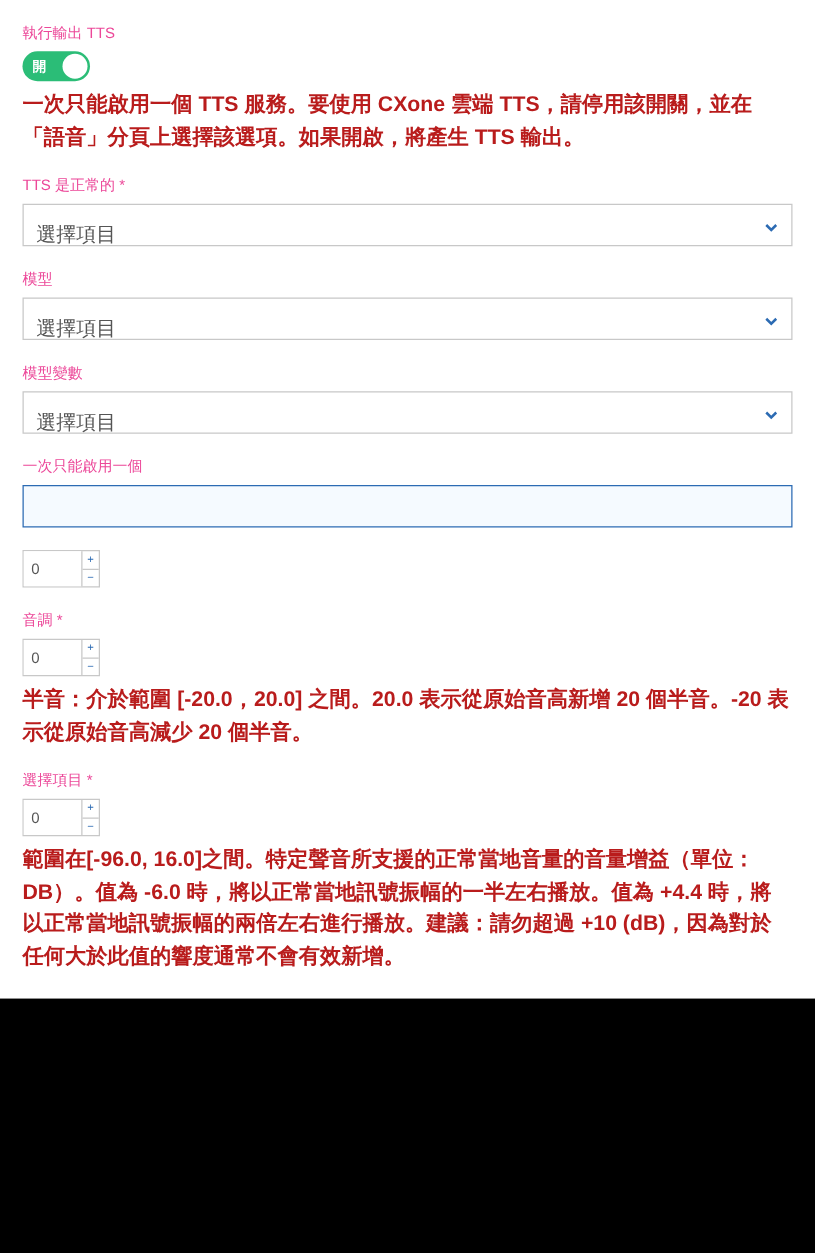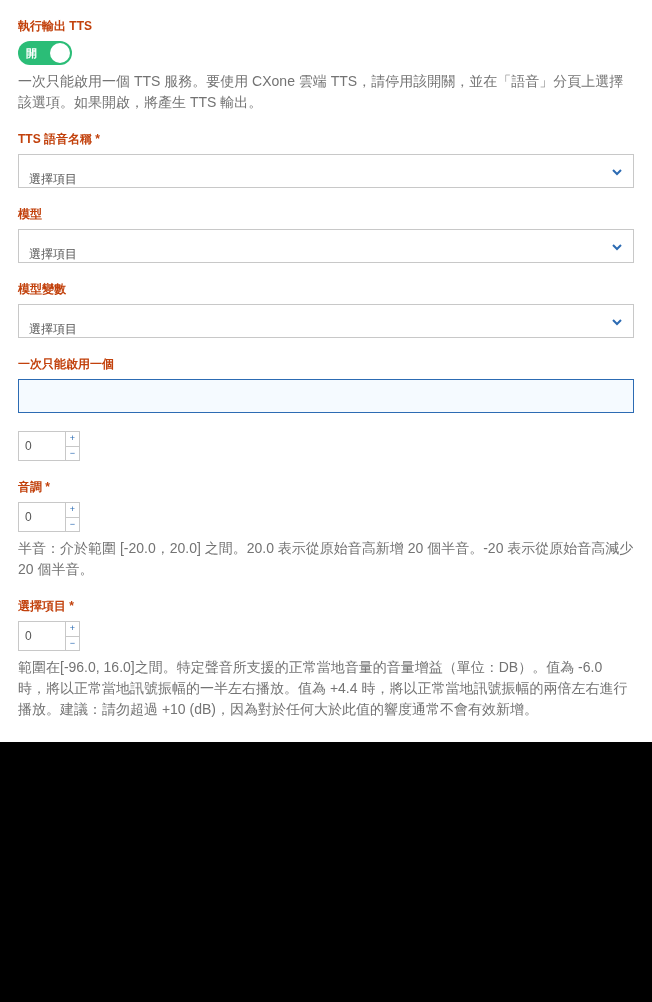--- a/index.html
+++ b/index.html
@@ -14,31 +14,32 @@
     }
     .panel {
       background: #fff;
       padding: 18px 18px 22px 18px;
       width: 652px;
     }
     .field {
       margin-bottom: 18px;
     }
     .label {
-      color: #c2410c;
+      color: #ec4899;
       font-size: 12px;
-      font-weight: 700;
+      font-weight: 400;
       margin-bottom: 6px;
       display: block;
     }
     .help {
-      color: #737373;
-      font-size: 14px;
+      color: #b91c1c;
+      font-size: 17px;
       line-height: 1.5;
       margin-top: 6px;
+      font-weight: bold;
     }
     
     .toggle {
       position: relative;
       width: 54px;
       height: 24px;
       border-radius: 12px;
       display: inline-block;
       vertical-align: middle;
       cursor: pointer;
@@ -79,21 +80,21 @@
     
     .select {
       position: relative;
       width: 100%;
       height: 34px;
       border: 1px solid #c8c8c8;
       background: #fff;
       display: flex;
       align-items: center;
       padding: 16px 32px 0 10px;
-      font-size: 12px;
+      font-size: 16px;
       color: #555;
       cursor: pointer;
     }
     .select .chev {
       position: absolute;
       right: 10px;
       top: 11px;
     }
     .chev svg {
       width: 12px;
@@ -156,21 +157,21 @@
     <span class="label">執行輸出 TTS</span>
     <div class="toggle toggle-on">
       <span class="txt">開</span>
       <span class="knob"></span>
     </div>
     <div class="help">一次只能啟用一個 TTS 服務。要使用 CXone 雲端 TTS，請停用該開關，並在「語音」分頁上選擇該選項。如果開啟，將產生 TTS 輸出。</div>
   </div>
 
 
   <div class="field">
-    <span class="label">TTS 語音名稱 *</span>
+    <span class="label">TTS 是正常的 *</span>
     <div class="select">
       <span>選擇項目</span>
       <span class="chev">
         <svg viewBox="0 0 12 12">
             <polyline points="2,4 6,8 10,4"></polyline>
           </svg>
       </span>
     </div>
   </div>
 

